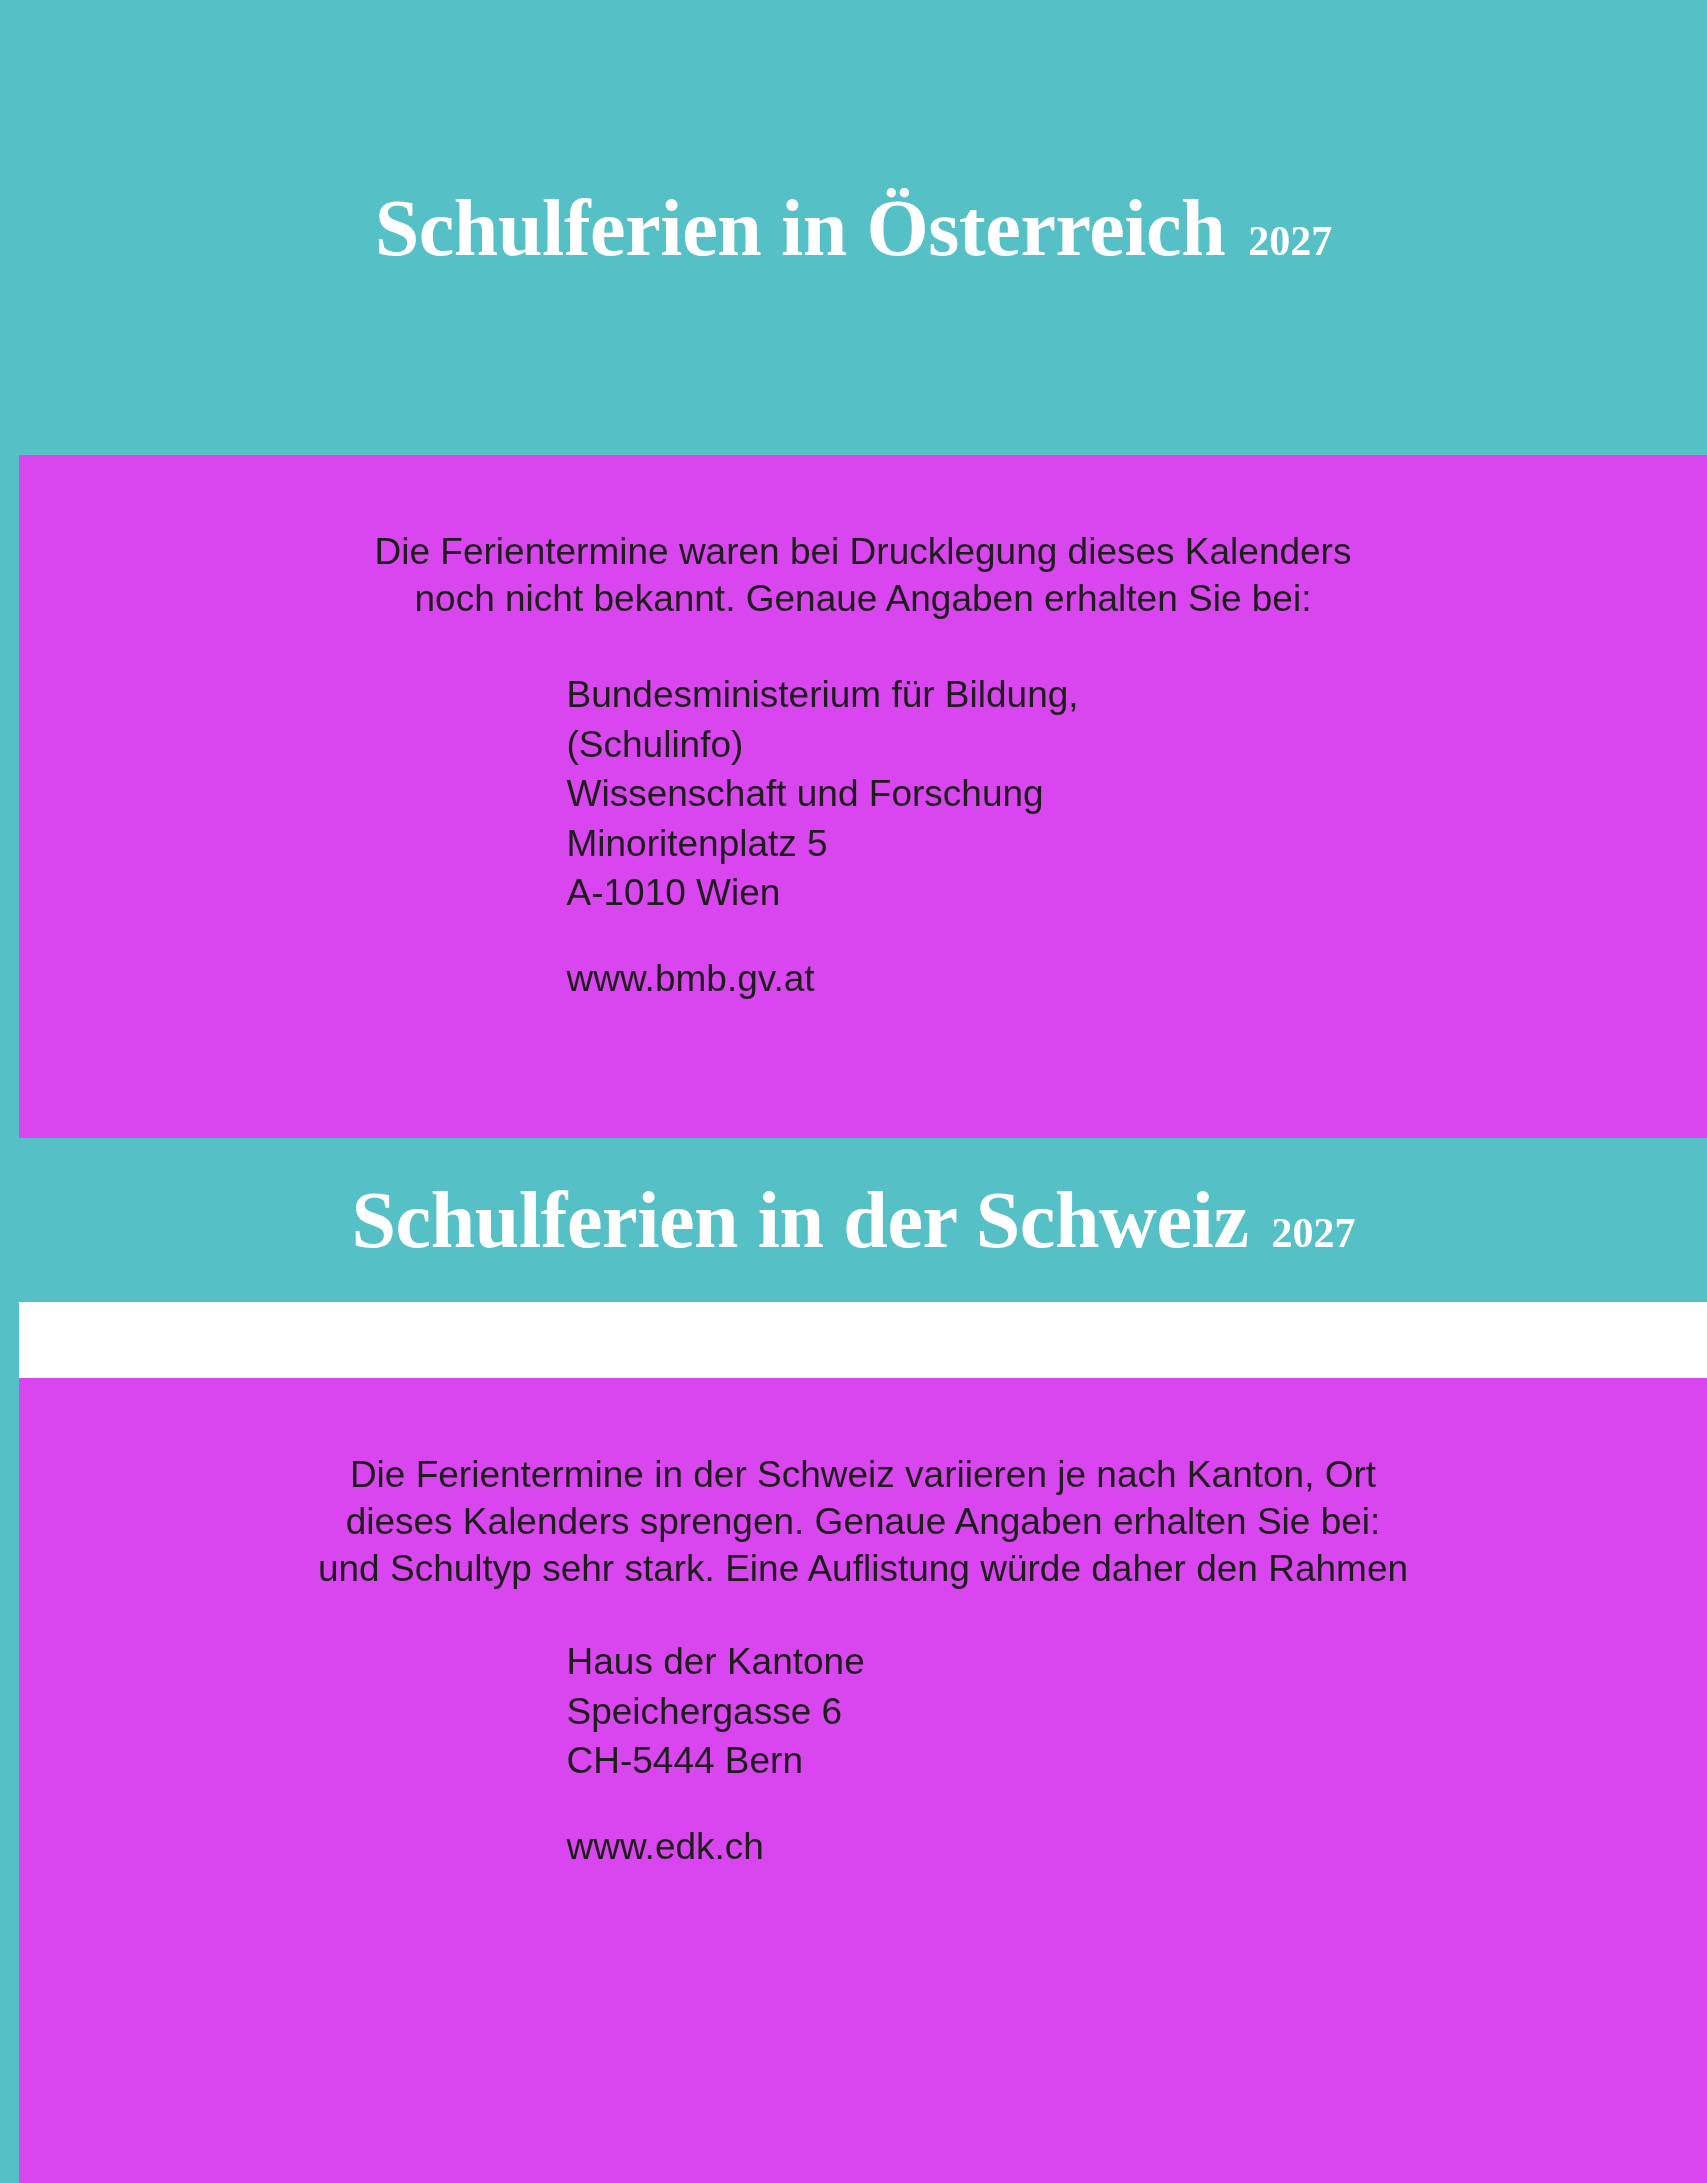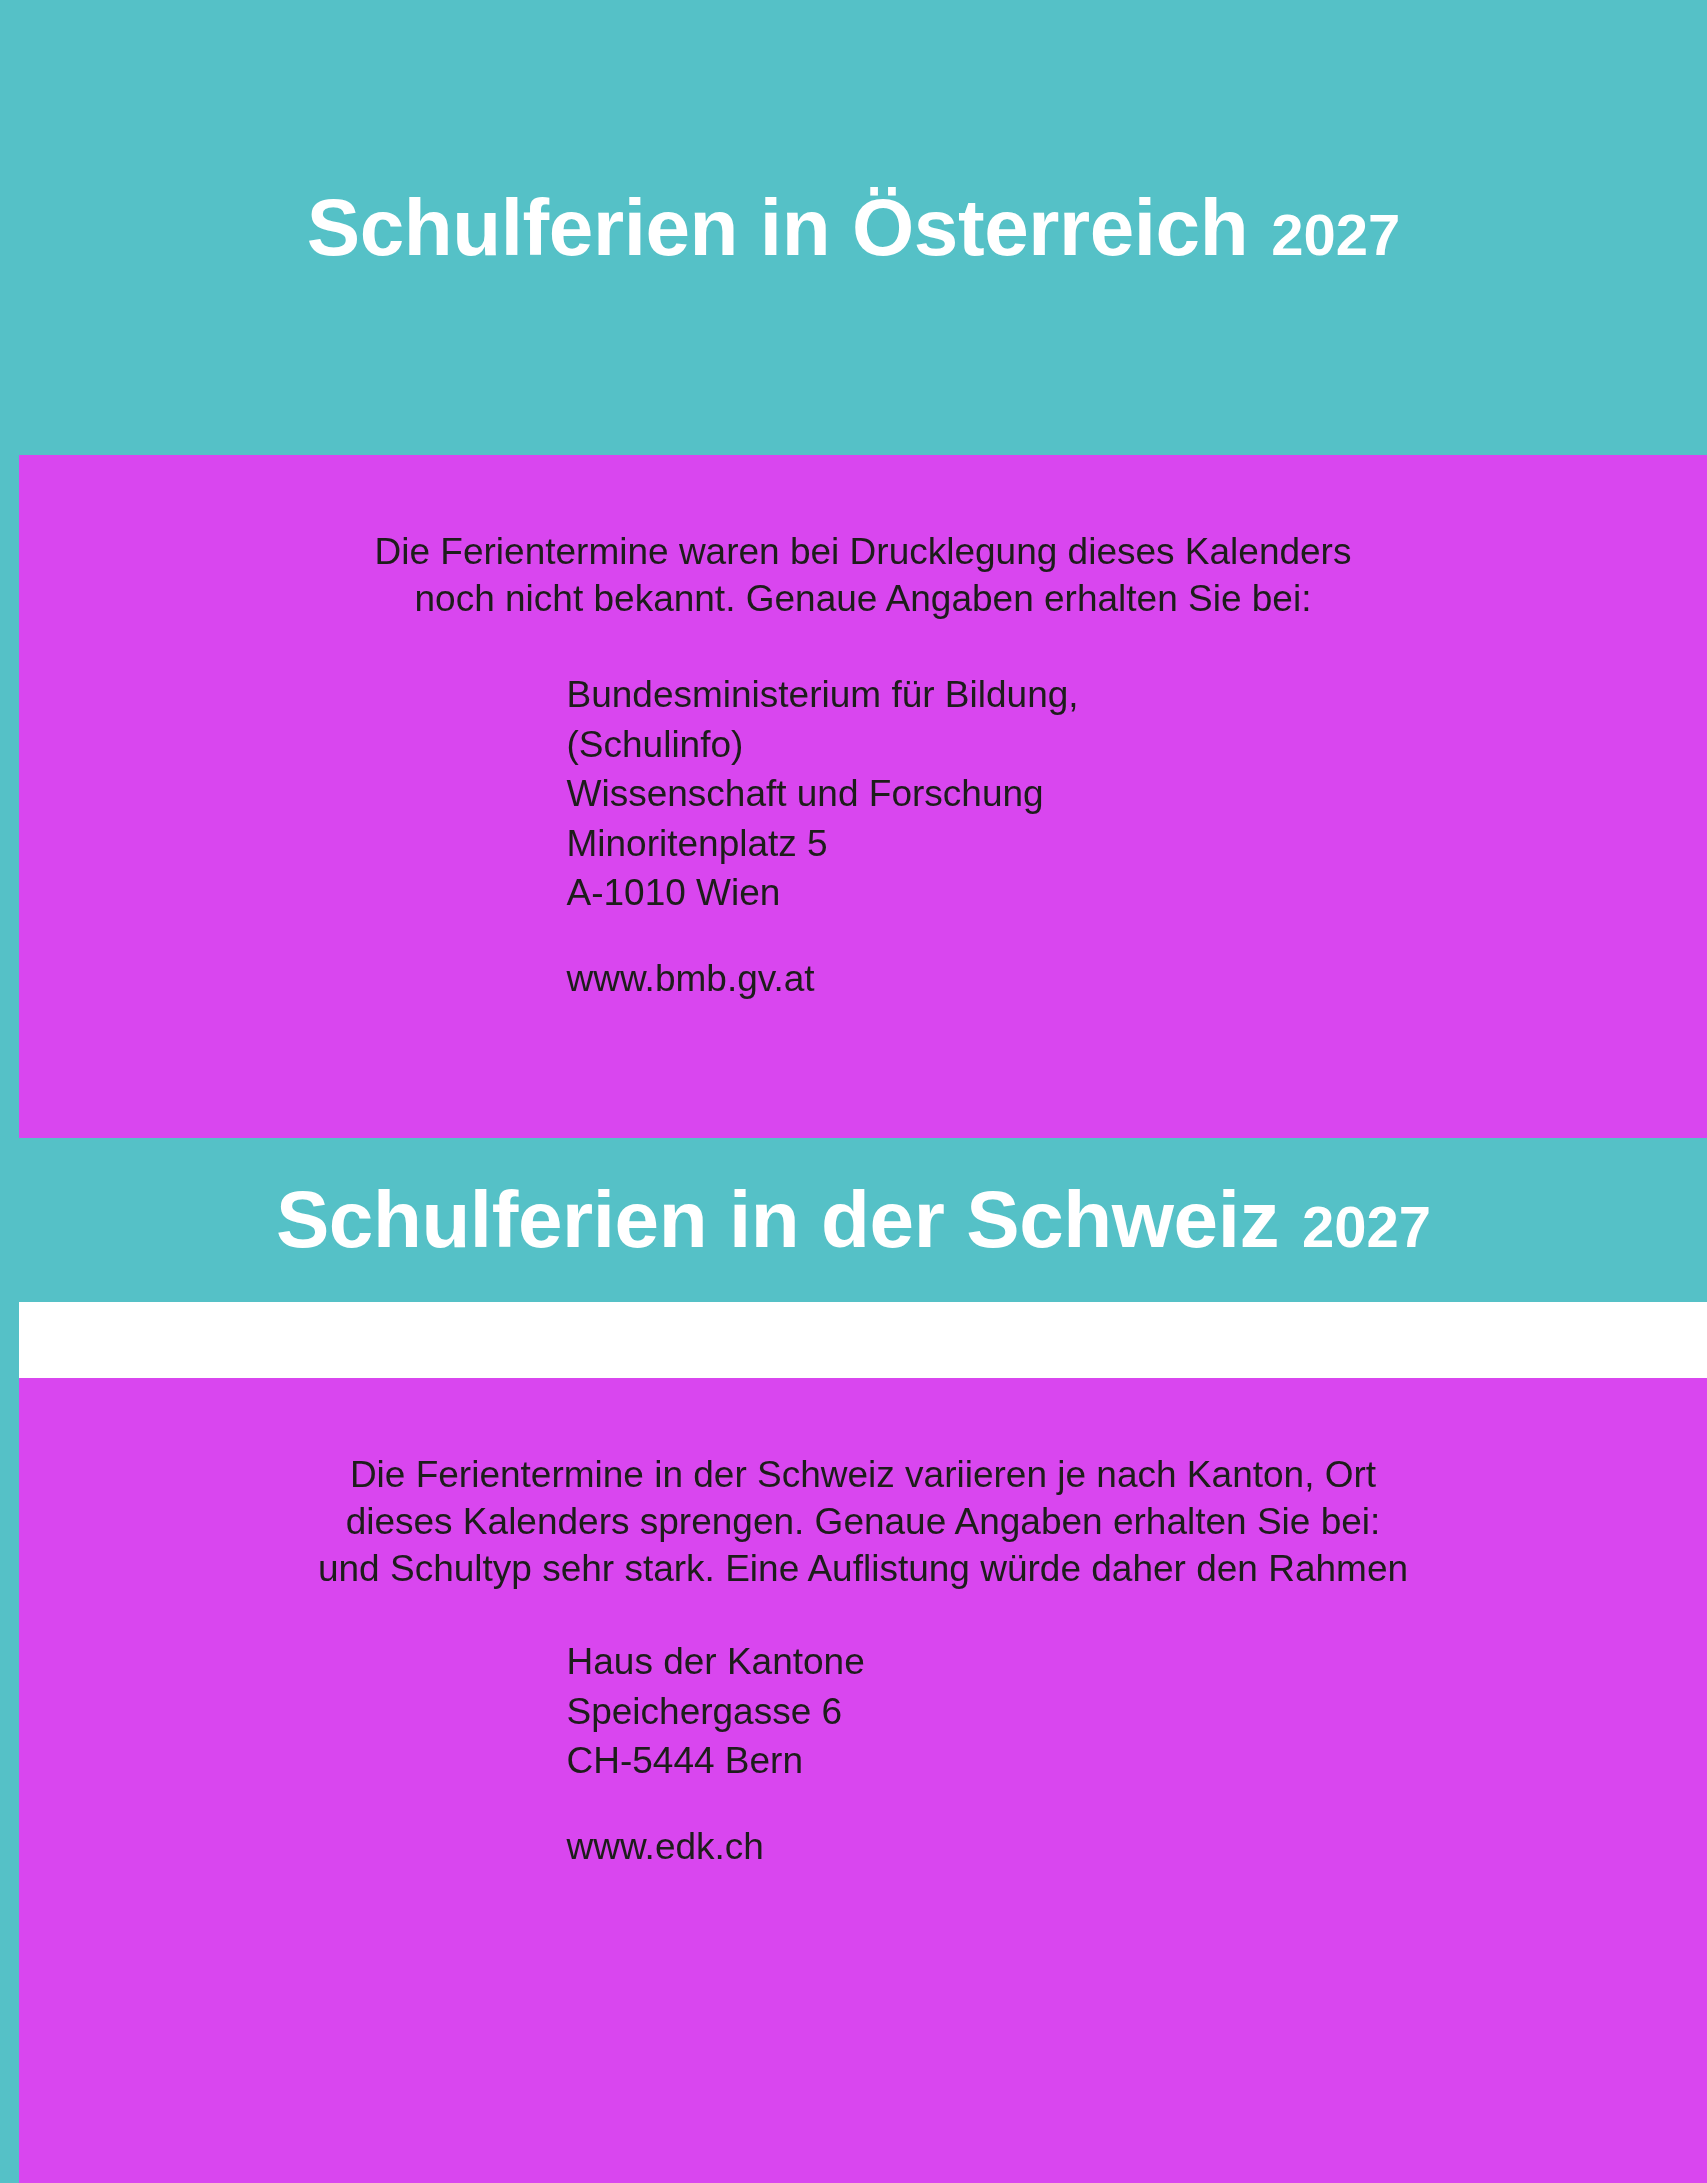--- a/index.html
+++ b/index.html
@@ -55,23 +55,24 @@
   .band-title {
     color: #ffffff;
     font-weight: bold;
     font-size: 80px;
     line-height: 1;
     letter-spacing: -0.4px;
     white-space: nowrap;
     display: flex;
     align-items: baseline;
     gap: 8px;
+    font-family: Liberation Serif, serif;
   }
   .band-year {
-    font-size: 58px;
+    font-size: 42px;
     font-weight: bold;
     letter-spacing: 0px;
     margin-left: 15px;
   }
 
   
   .section {
     position: absolute;
     left: 18.5px;
     width: 1689px;

